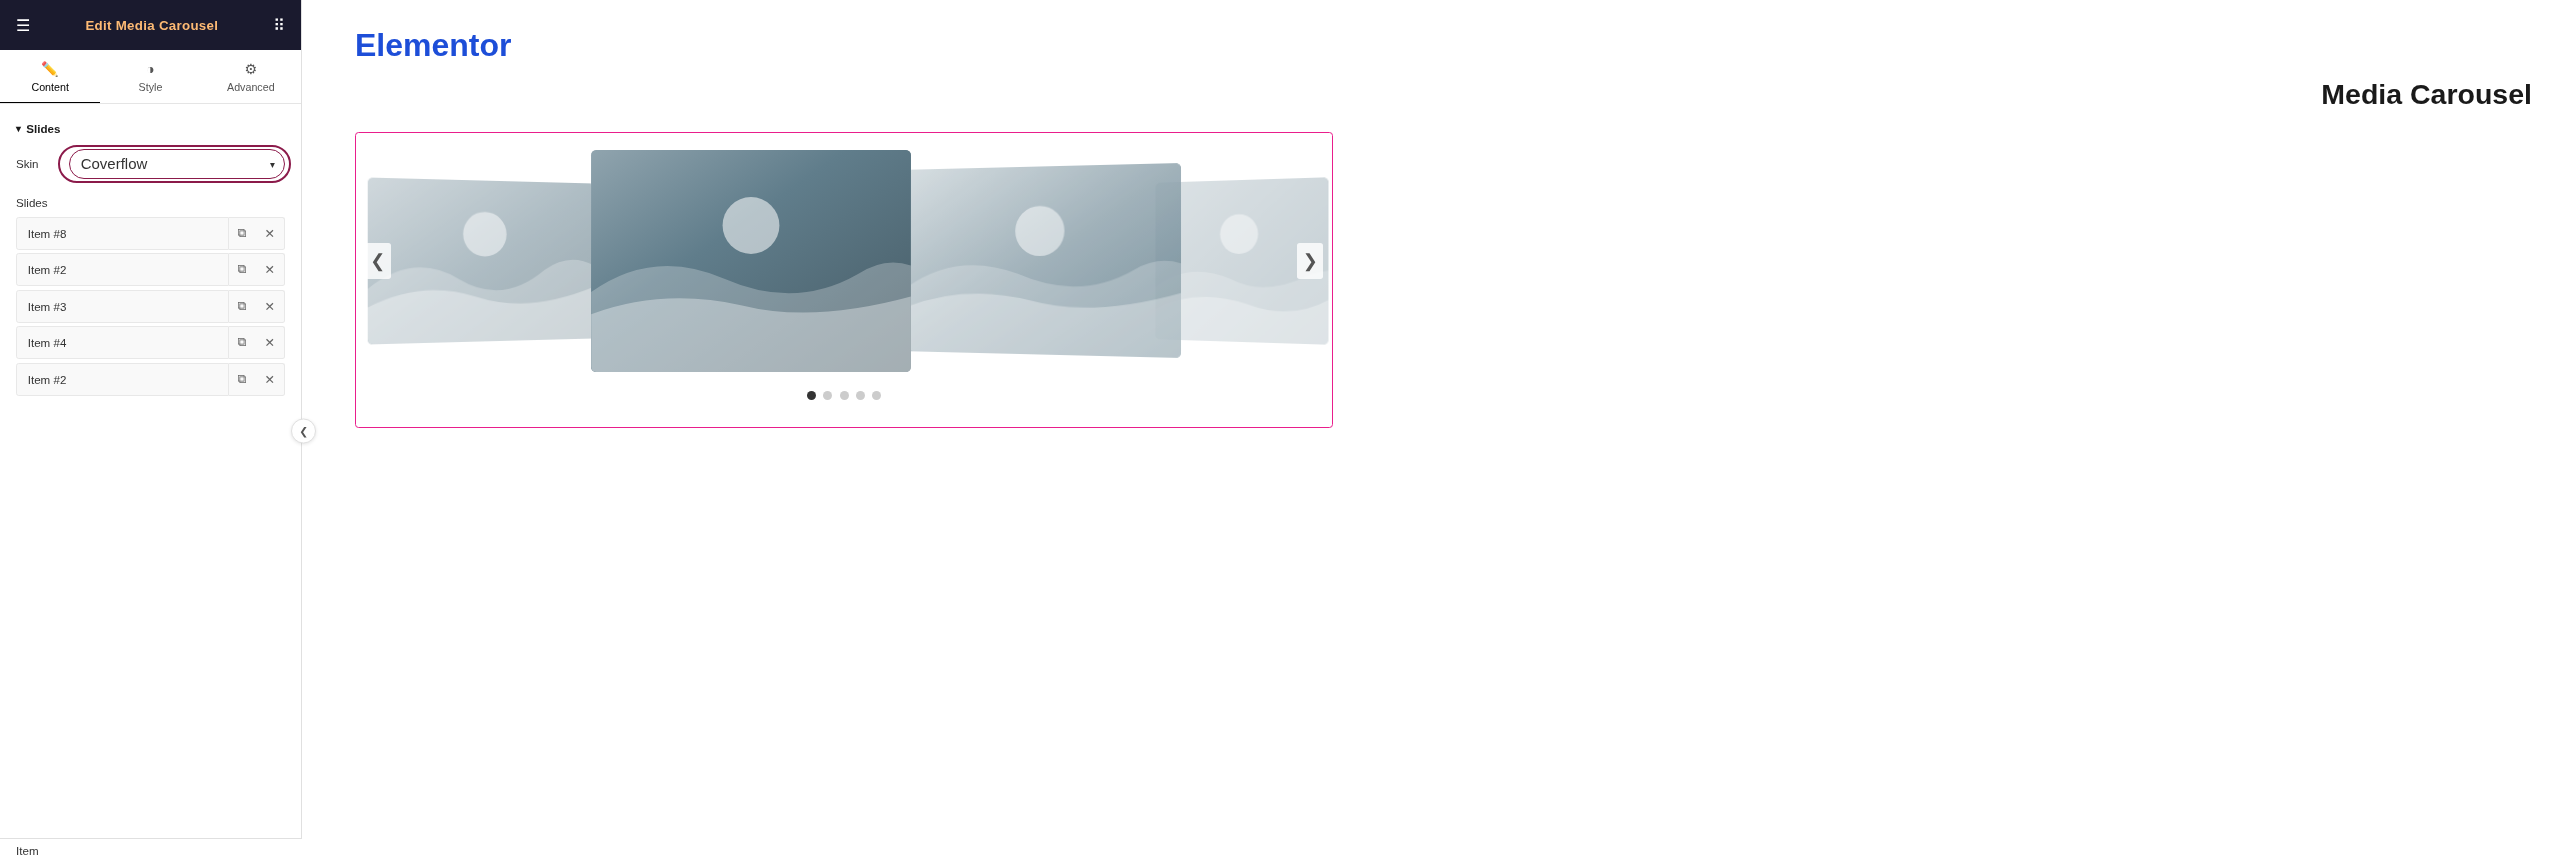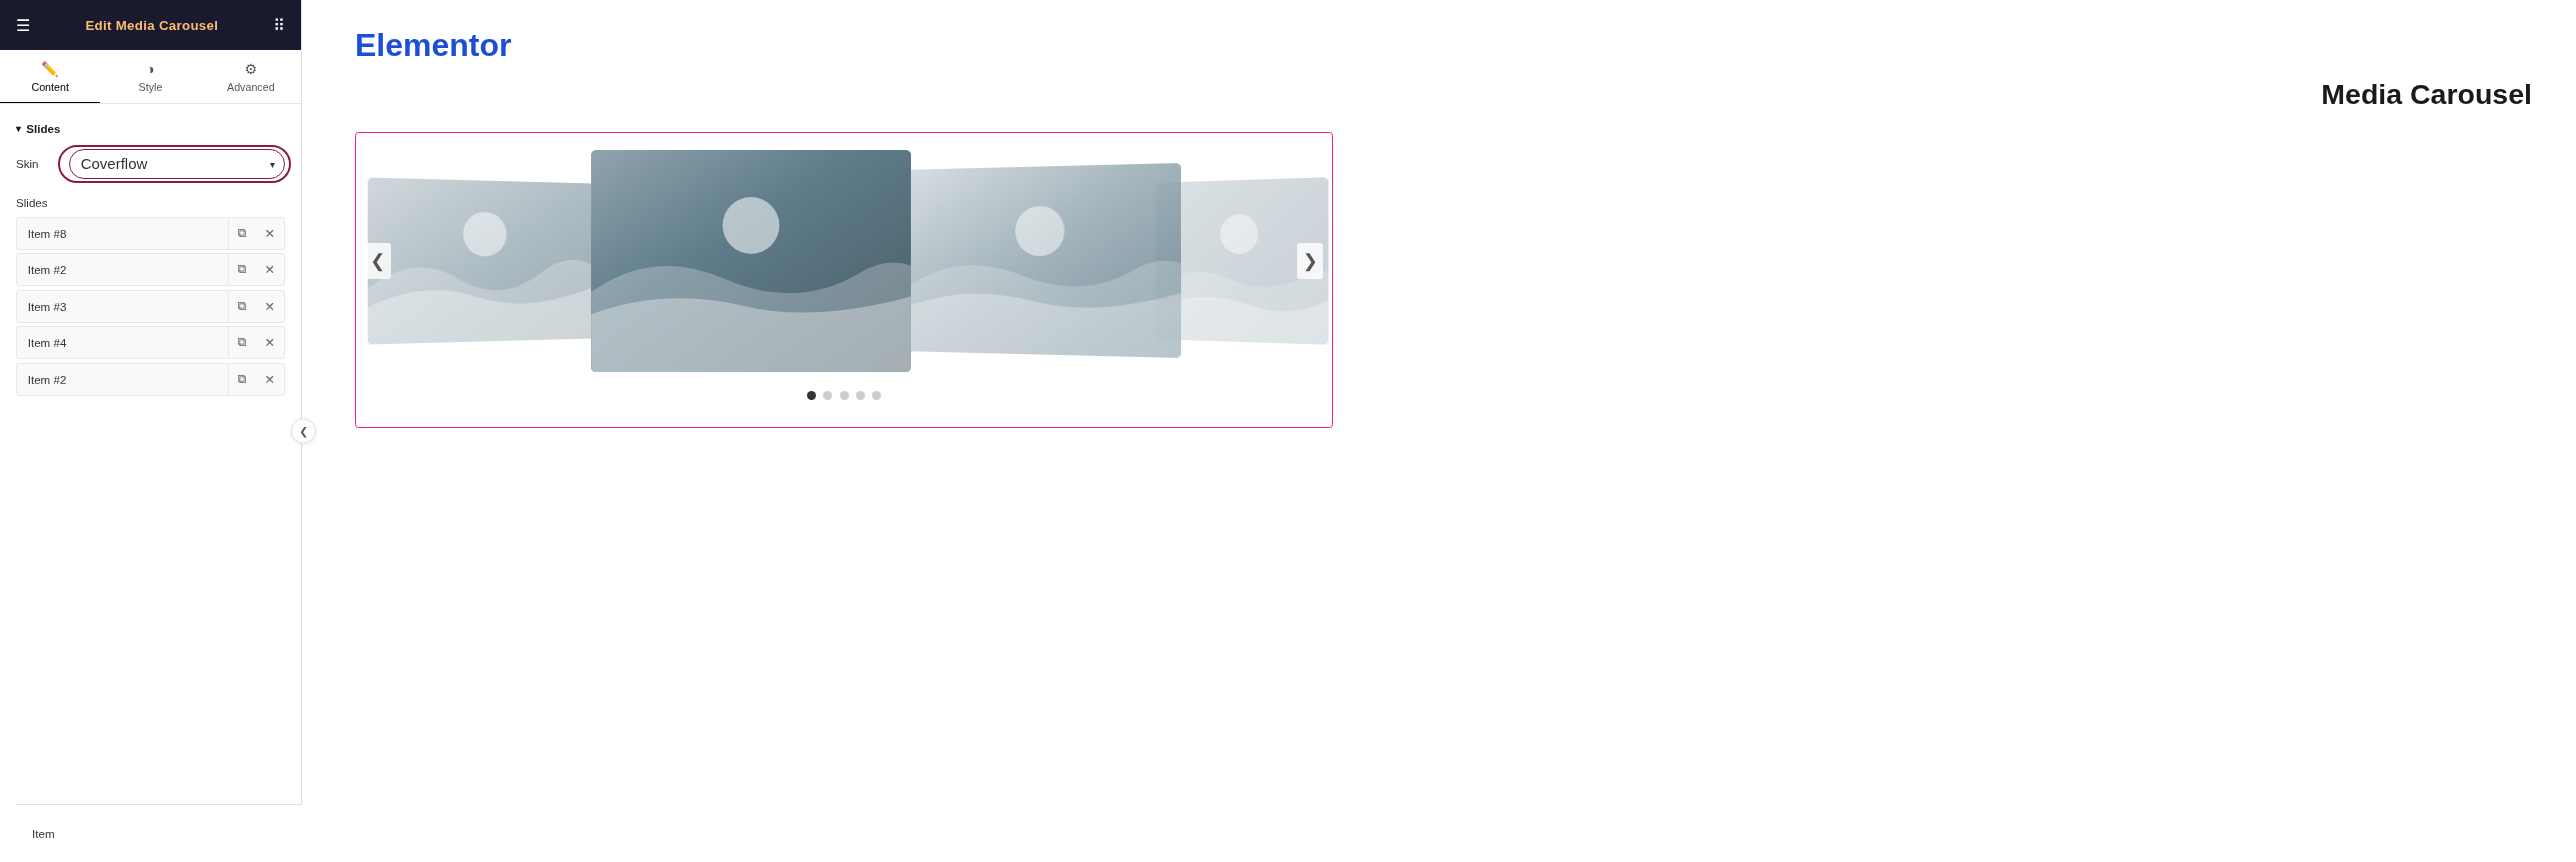--- a/index.html
+++ b/index.html
@@ -320,25 +320,24 @@
     }
 
     
     .bottom-bar {
       position: fixed;
       bottom: 0;
       left: 0;
       width: 302px;
       background: #fff;
       border-top: 0.9px solid #e0e0e0;
-      padding: 22px 16px;
+      padding: 5px 16px;
       font-size: 11.6px;
       color: #333;
       font-weight: 500;
-      margin-left: 16px;
     }
 
     
     .collapse-btn {
       position: absolute;
       right: -14.2px;
       top: 50%;
       transform: translateY(-50%);
       background: #fff;
       border: 0.9px solid #e0e0e0;

